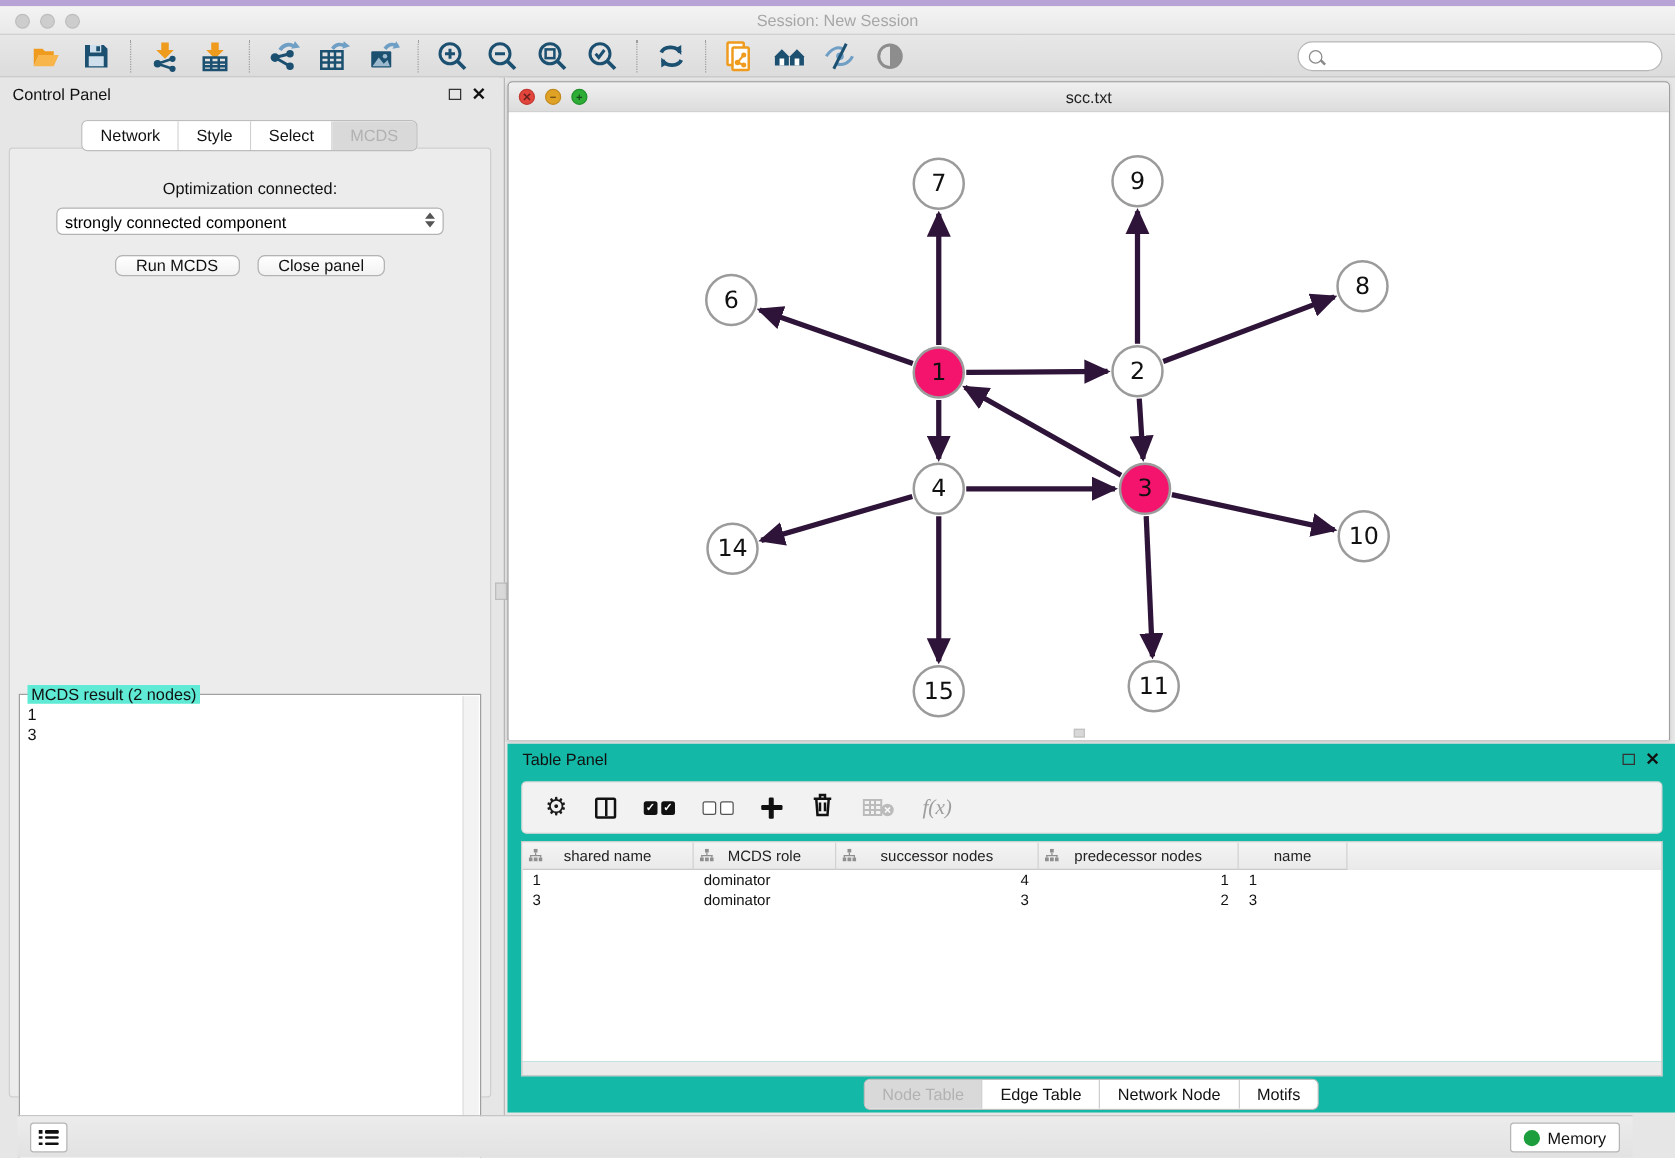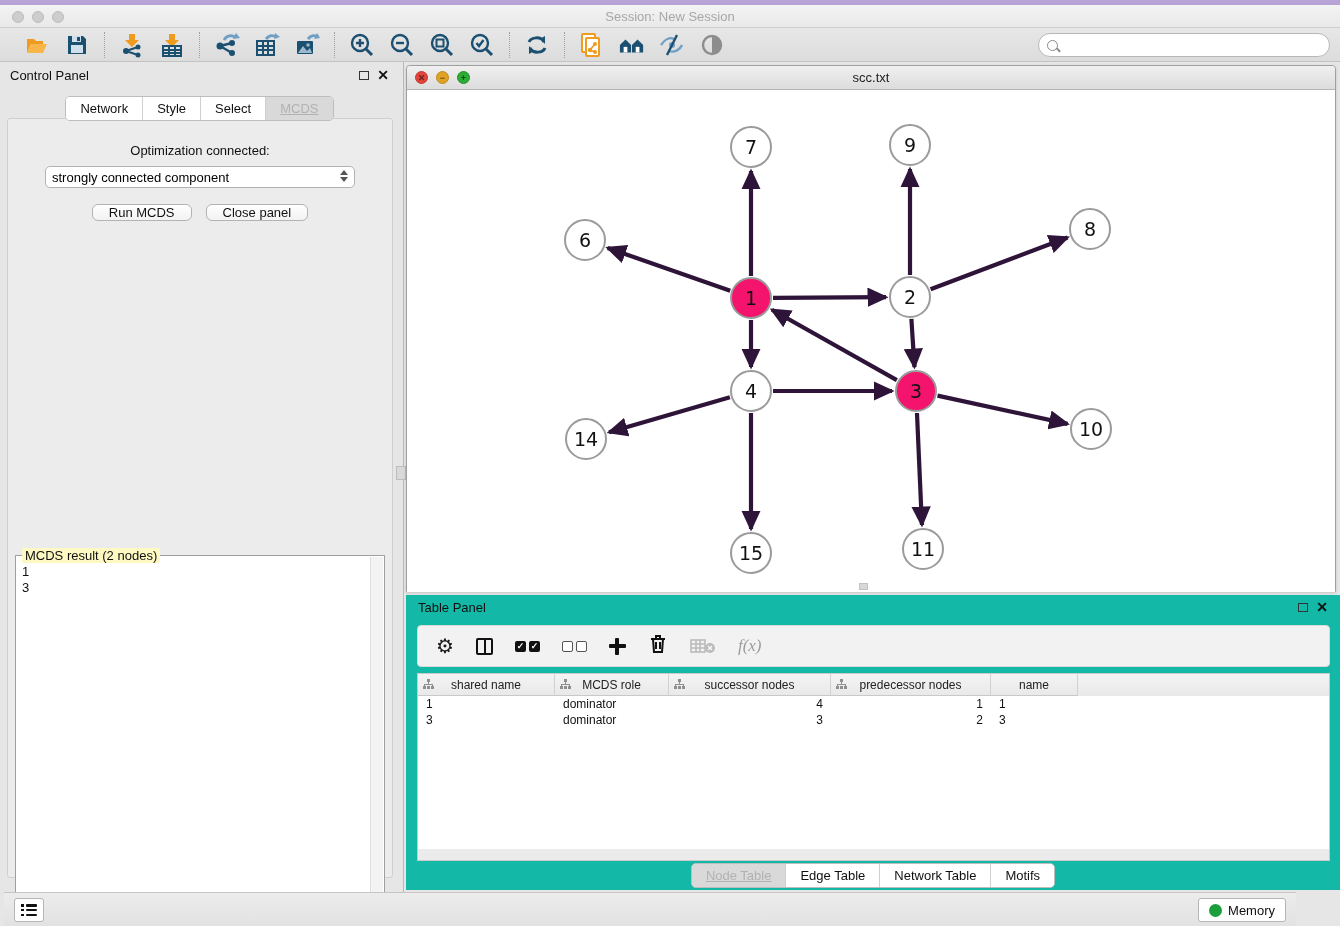--- a/index.html
+++ b/index.html
@@ -35,37 +35,37 @@
   .cpanel { position:absolute; left:0; top:62px; width:399px; height:830px; background:#e6e6e6; }
   .panel-head { height:26px; display:flex; align-items:center; padding:0 10px; }
   .panel-title { font-size:13px; color:#111; }
   .panel-btns { margin-left:auto; display:flex; gap:8px; align-items:center; }
   .float-ico { width:10px; height:9px; border:1.5px solid #333; }
   .close-ico { font-size:14px; font-weight:bold; color:#111; line-height:1; }
   .cp-tabs { position:absolute; left:0; top:34px; width:100%; display:flex; justify-content:center; z-index:3; }
   .tabseg { display:flex; border:1px solid #bdbdbd; border-radius:5px; overflow:hidden; background:#fff; }
   .tabseg .tab { padding:4px 14px; font-size:13px; color:#111; background:#fff; border-right:1px solid #cfcfcf; }
   .tabseg .tab:last-child { border-right:none; }
-  .tabseg .tab.sel { background:#d9d9d9; color:#b2b2b2;text-decoration:underline; }
+  .tabseg .tab.sel { background:#d9d9d9; color:#b2b2b2; }
   .cp-body { position:absolute; left:7px; top:56px; width:386px; height:760px;
              background:#ececec; border:1px solid #cfcfcf; border-radius:3px; }
   .opt-label { text-align:center; margin-top:24px; font-size:13px; color:#111; }
   .opt-select { margin:8px auto 16px; width:310px; height:22px; background:#fff;
                 border:1px solid #b3b3b3; border-radius:5px; display:flex; align-items:center;
                 font-size:13px; padding:0 6px; position:relative; }
   .updown { position:absolute; right:6px; top:3px; display:flex; flex-direction:column; gap:2px; }
   .updown i { width:0; height:0; border-left:4px solid transparent; border-right:4px solid transparent; }
   .updown .u { border-bottom:5px solid #555; }
   .updown .d { border-top:5px solid #555; }
   .cp-buttons { display:flex; justify-content:center; gap:14px; margin-top:14px; }
   .btn { background:linear-gradient(#ffffff,#f2f2f2); border:1px solid #b3b3b3; border-radius:6px;
          font-size:13px; color:#111; padding:0 16px; }
   .result-box { position:absolute; left:7px; top:436px; width:370px; height:377px;
                 border:1px solid #9f9f9f; background:#fff; }
-  .result-legend { position:absolute; top:-8px; left:6px; background:#fef9c3; padding:0 3px;
+  .result-legend { position:absolute; top:-8px; left:6px; background:#5eead4; padding:0 3px;
                    font-size:13px; color:#111; }
   .result-text { position:absolute; inset:8px 14px 2px 6px; font-size:13px; color:#111;
                  font-family:"Liberation Sans",sans-serif; white-space:pre-line; line-height:16px; }
   .result-scroll { position:absolute; top:1px; right:1px; bottom:1px; width:13px;
                    background:#f3f3f3; border-left:1px solid #e0e0e0; }
 
   
   .vdivider { position:absolute; left:403px; top:62px; width:3px; height:830px; background:#e6e6e6; border-left:1px solid #b9b9b9; }
   .vhandle { position:absolute; left:396px; top:466px; width:10px; height:14px; background:#d9d9d9; border:1px solid #bdbdbd; }
 
@@ -115,21 +115,21 @@
   .thead { display:flex; height:22px; background:linear-gradient(#f4f4f4,#e9e9e9); }
   .th { border-right:1px solid #d2d2d2; border-bottom:1px solid #c9c9c9; display:flex; align-items:center;
         justify-content:center; gap:6px; font-size:12px; color:#222; position:relative; }
   .th .tree-ico { position:absolute; left:5px; }
   .trow { display:flex; height:16px; }
   .td { font-size:12px; color:#111; padding:0 8px; line-height:16px; overflow:hidden; }
   .tp-footer { position:absolute; left:11px; top:254px; width:913px; height:12px; background:#ebebeb; border:1px solid #c9c9c9; border-top:none; }
   .tp-tabs { position:absolute; left:0; bottom:2px; width:100%; display:flex; justify-content:center; }
 
   
-  .statusbar { position:absolute; left:4px; top:892px; width:1292px; height:34px;
+  .statusbar { position:absolute; left:14px; top:892px; width:1292px; height:34px;
                background:linear-gradient(#ececec,#e2e2e2); border-top:1px solid #c6c6c6; }
   .list-btn { position:absolute; left:10px; top:5px; width:30px; height:24px; background:#fff;
               border:1px solid #b5b5b5; border-radius:3px; display:flex; align-items:center; justify-content:center; }
   .list-glyph { width:16px; height:12px; display:flex; flex-direction:column; justify-content:space-between; }
   .list-glyph i { display:block; height:2.5px; background:#111; border-radius:1px; position:relative; margin-left:5px; }
   .list-glyph i::before { content:""; position:absolute; left:-5px; top:0; width:2.5px; height:2.5px; background:#111; }
   .mem-btn { position:absolute; right:10px; top:5px; height:24px; background:#fff; border:1px solid #b5b5b5;
              border-radius:3px; display:flex; align-items:center; gap:6px; padding:0 10px; font-size:13px; color:#111; }
   .green-dot { width:13px; height:13px; border-radius:50%; background:#1d9e3c; }
 </style>
@@ -503,21 +503,21 @@
             <div class="td" style="width: 160px; text-align: right;">2</div>
             <div class="td" style="width: 87px; text-align: left;">3</div>
           </div>
         </div>
     </div>
     <div class="tp-footer"></div>
     <div class="tp-tabs">
         <div class="tabseg" id="tp-tabseg">
           <span class="tab sel">Node Table</span>
           <span class="tab">Edge Table</span>
-          <span class="tab">Network Table</span>
+          <span class="tab">Network Node</span>
           <span class="tab">Motifs</span>
         </div>
       </div>
   </div>
 
   <div class="statusbar">
     <div class="list-btn">
       <span class="list-glyph">
           <i></i>
           <i></i>

